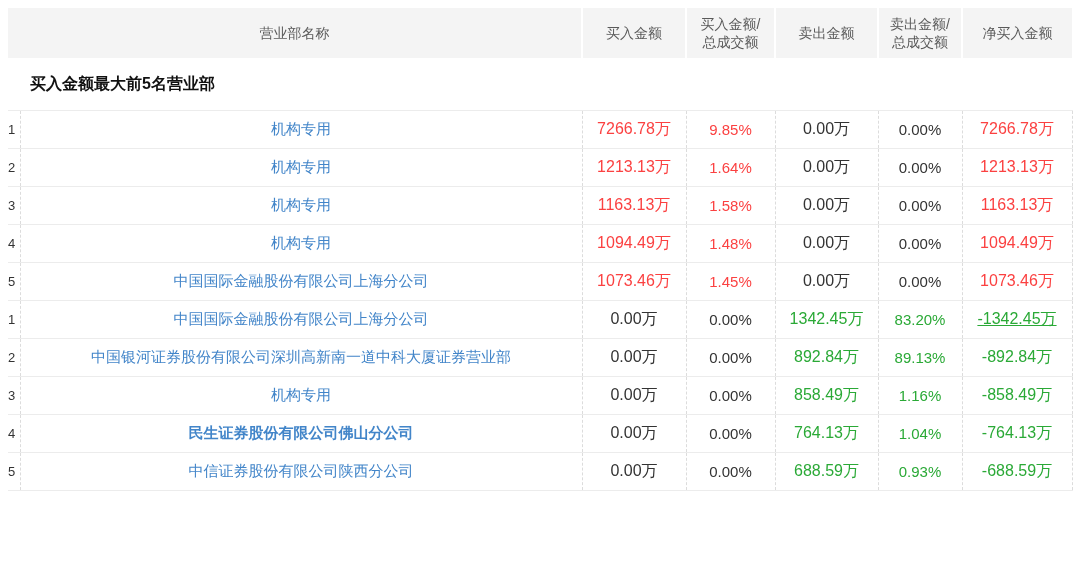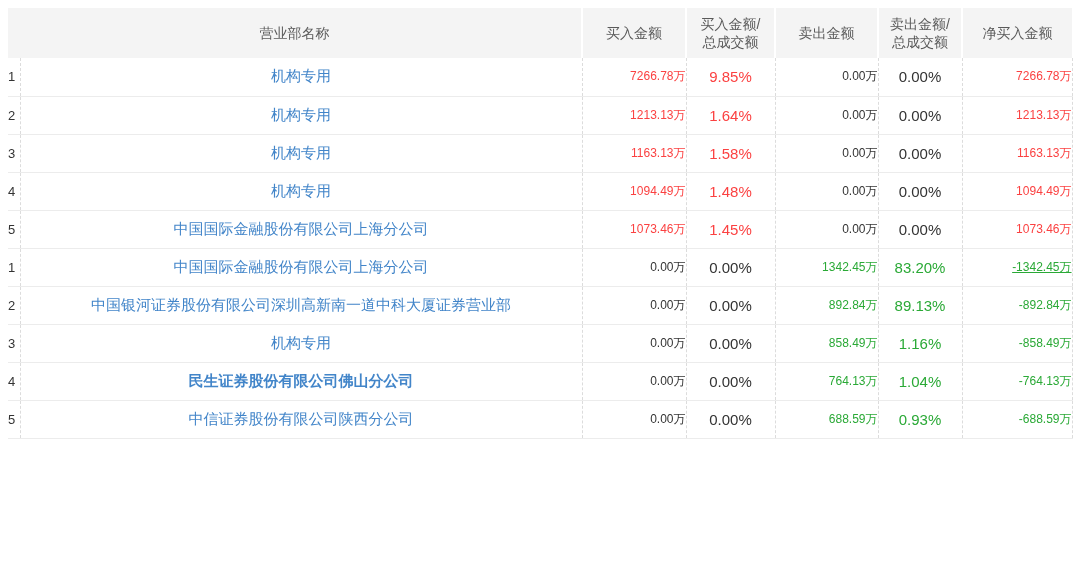--- a/index.html
+++ b/index.html
@@ -19,21 +19,21 @@
     height:52px;font-weight:bold;font-size:16px;color:#111;
     padding:0 0 0 22px;border-bottom:1px solid #ececec;vertical-align:middle;text-align:left;
   }
 
   
   tr.data-row{height:38px;}
   tr.data-row td{border-bottom:1px solid #ececec;vertical-align:middle;padding:0;}
   td.rank{font-size:13px;color:#333;text-align:left;padding-left:1px;}
   td.name{font-size:15px;text-align:center;padding-left:13px;border-left:1px dashed #dcdcdc;
           white-space:nowrap;overflow:hidden;cursor:pointer;}
-  td.num{font-size:12px;text-align:right;padding-right:13px;border-left:1px dashed #dcdcdc;}
+  td.num{font-size:16px;text-align:center;padding-right:13px;border-left:1px dashed #dcdcdc;}
   td.pct{font-size:15px;text-align:center;border-left:1px dashed #dcdcdc;}
   td.last{border-right:1px dashed #dcdcdc;}
 
   
   tr.total-row{height:38px;}
   tr.total-row td{border-bottom:1px solid #e2e2e2;vertical-align:middle;padding:0;}
   td.total-label{font-size:15px;color:#333;text-align:center;}
 </style>
 </head>
 <body>
@@ -59,20 +59,23 @@
         </th>
         <th class="sep-w">卖出金额</th>
         <th class="sep-w">
           <span>卖出金额/</span><br>
           <span>总成交额</span>
         </th>
         <th class="sep-w">净买入金额</th>
       </tr>
     </thead>
     <tbody id="table-body">
+        <tr class="section-row">
+          <td class="section-title" colspan="7">买入金额最大前5名营业部</td>
+        </tr>
         <tr class="data-row">
           <td class="rank">1</td>
           <td class="name" style="color: rgb(66, 133, 201);">机构专用</td>
           <td class="num" style="color: rgb(251, 65, 65);">7266.78万</td>
           <td class="pct" style="color: rgb(251, 65, 65);">9.85%</td>
           <td class="num" style="color: rgb(51, 51, 51);">0.00万</td>
           <td class="pct" style="color: rgb(51, 51, 51);">0.00%</td>
           <td class="num last" style="color: rgb(251, 65, 65);">7266.78万</td>
         </tr>
         <tr class="data-row">

